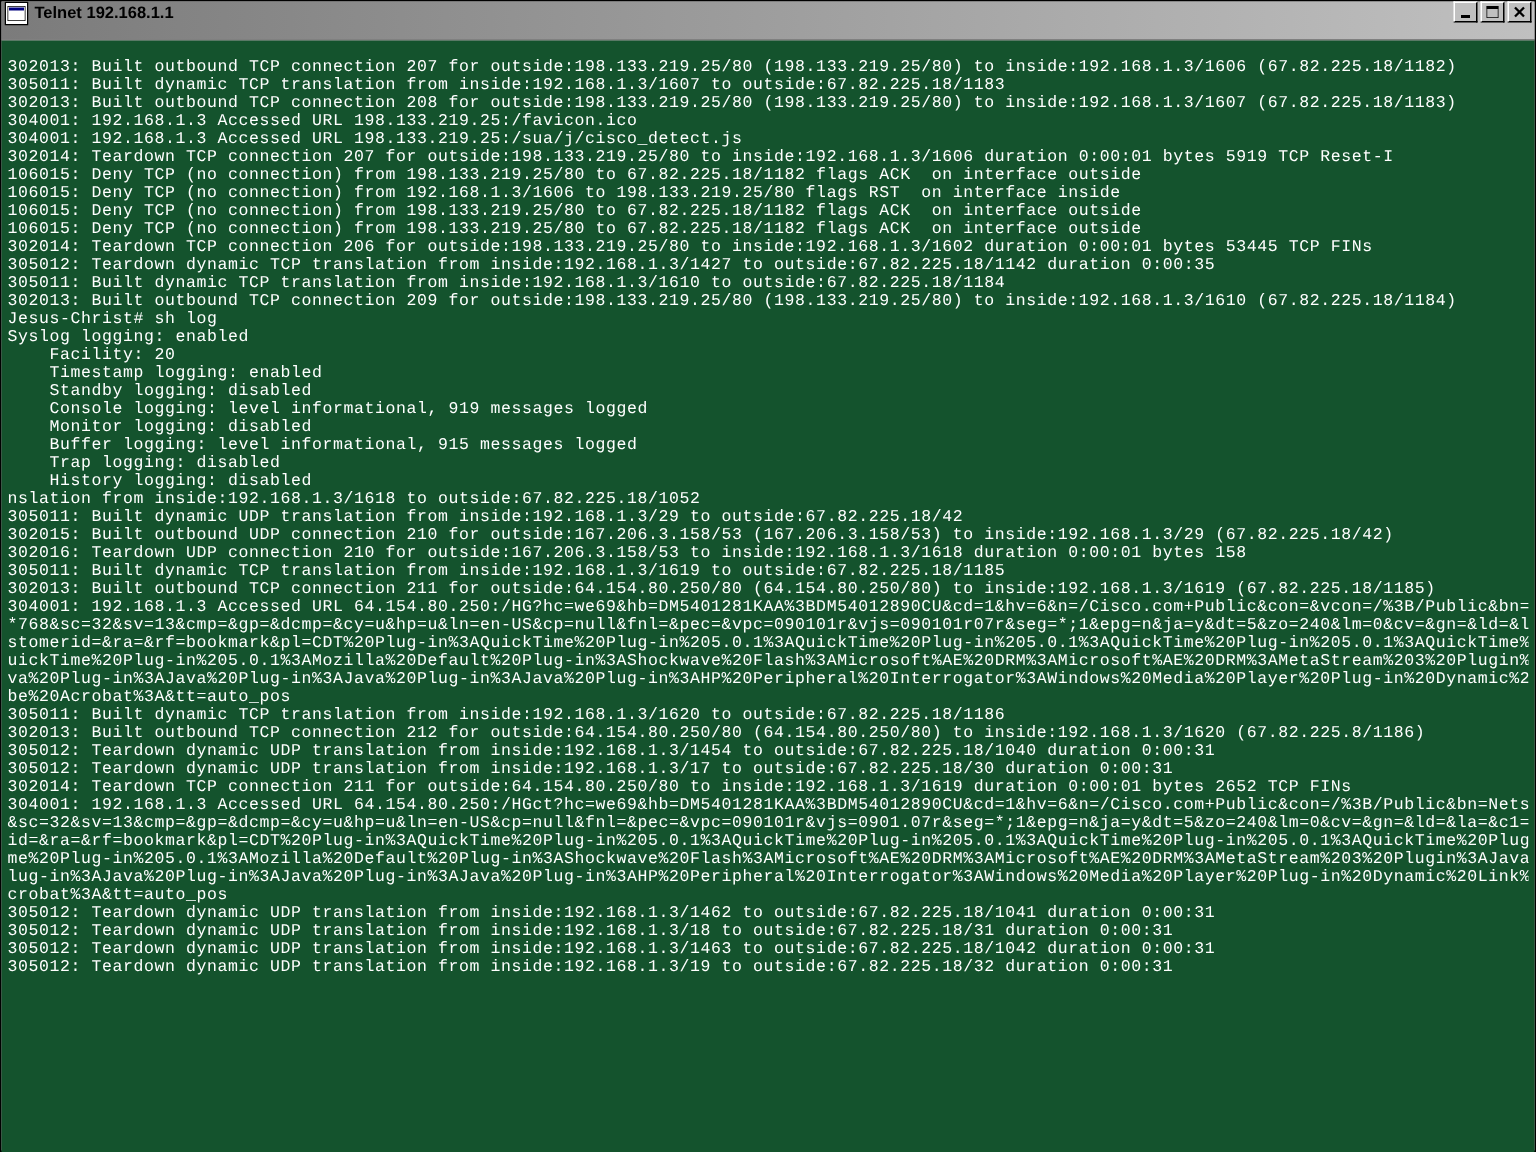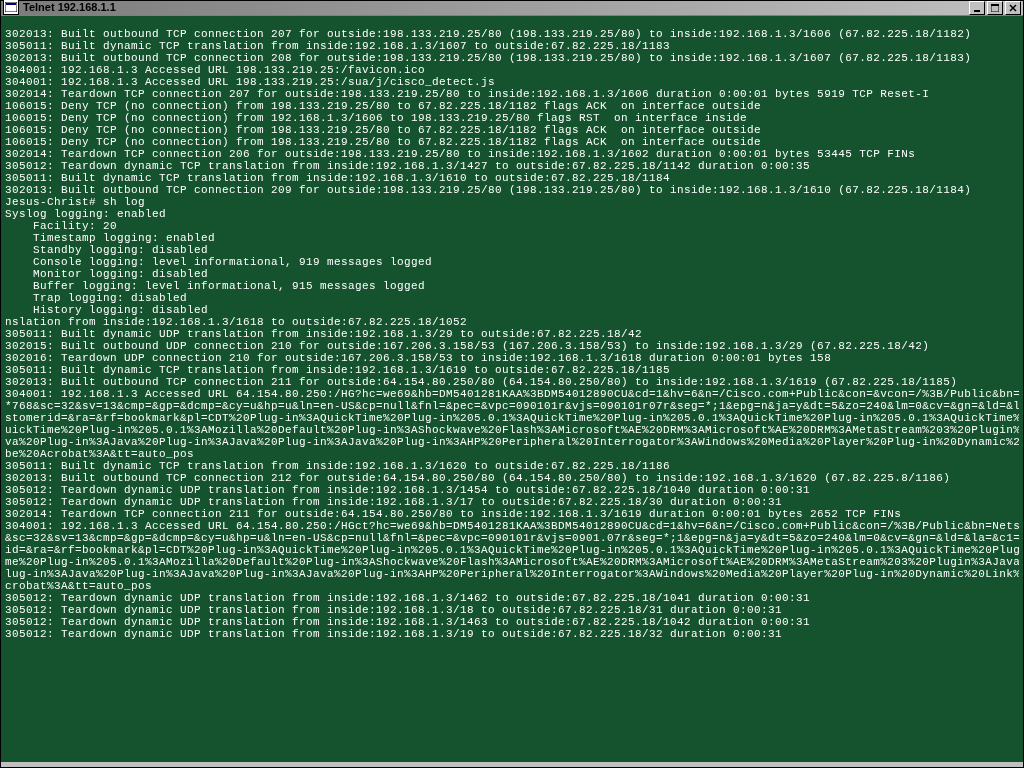--- a/index.html
+++ b/index.html
@@ -16,24 +16,24 @@
       width: 1024px;
       height: 768px;
     }
     .window {
       width: 1024px;
       height: 768px;
       background: #c0c0c0;
       border: 1px solid #000;
     }
     .titlebar {
-      height: 15px;
+      height: 26px;
       background: linear-gradient(to right, #7b7b7b, #c0c0c0);
       display: flex;
-      align-items: flex-end;
+      align-items: flex-start;
       justify-content: space-between;
       padding: 0 2px;
       border-bottom: 1px solid #808080;
     }
     .titlebar-left {
       display: flex;
       align-items: center;
       gap: 4px;
     }
     .app-icon {

